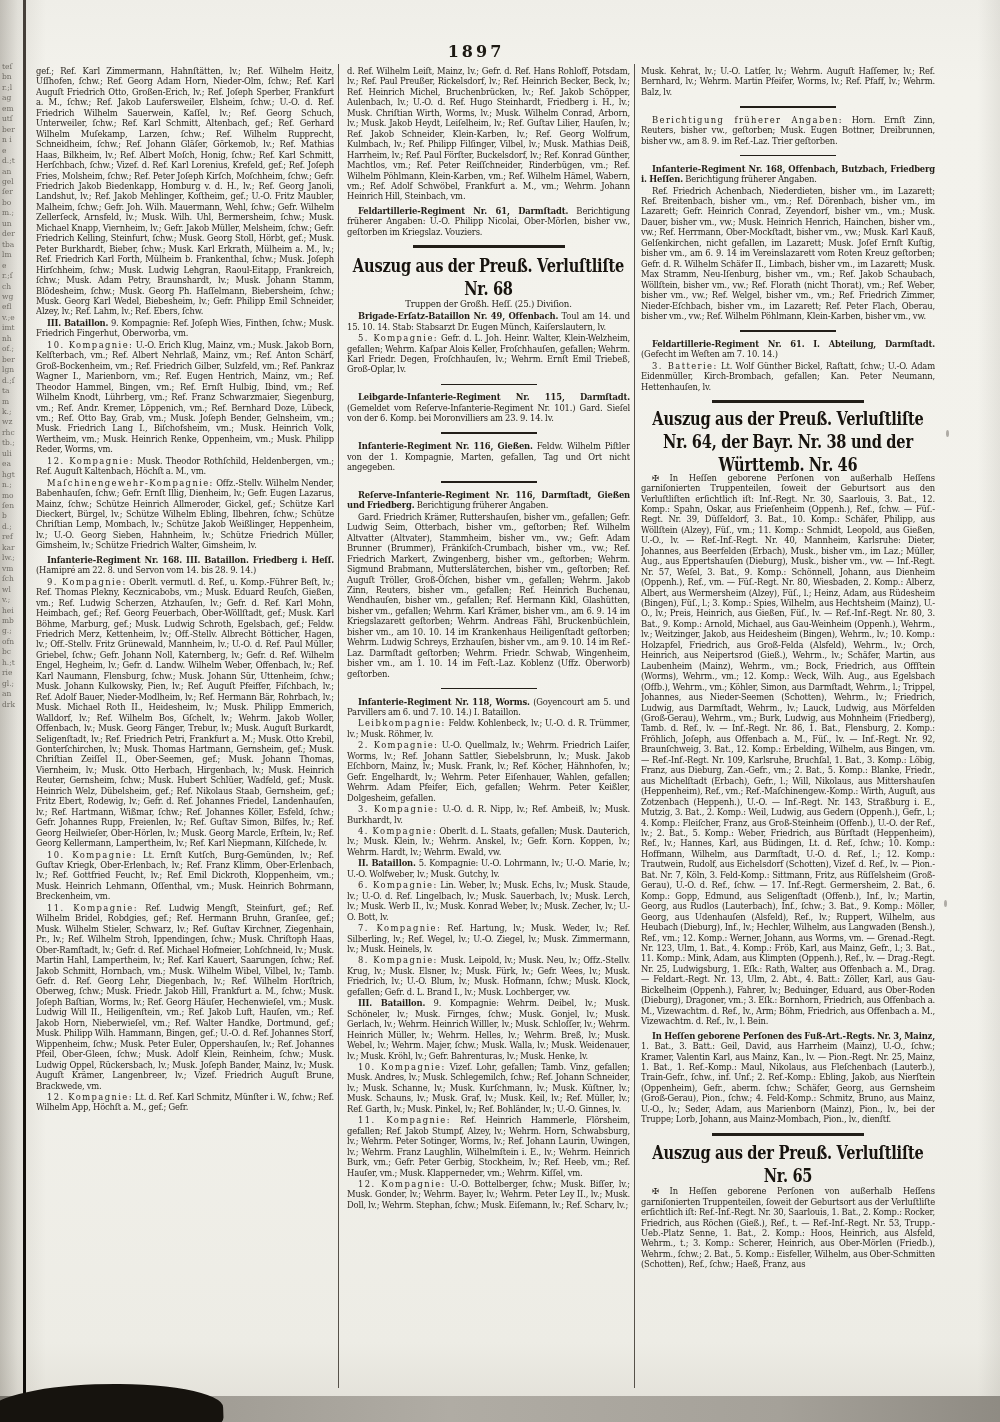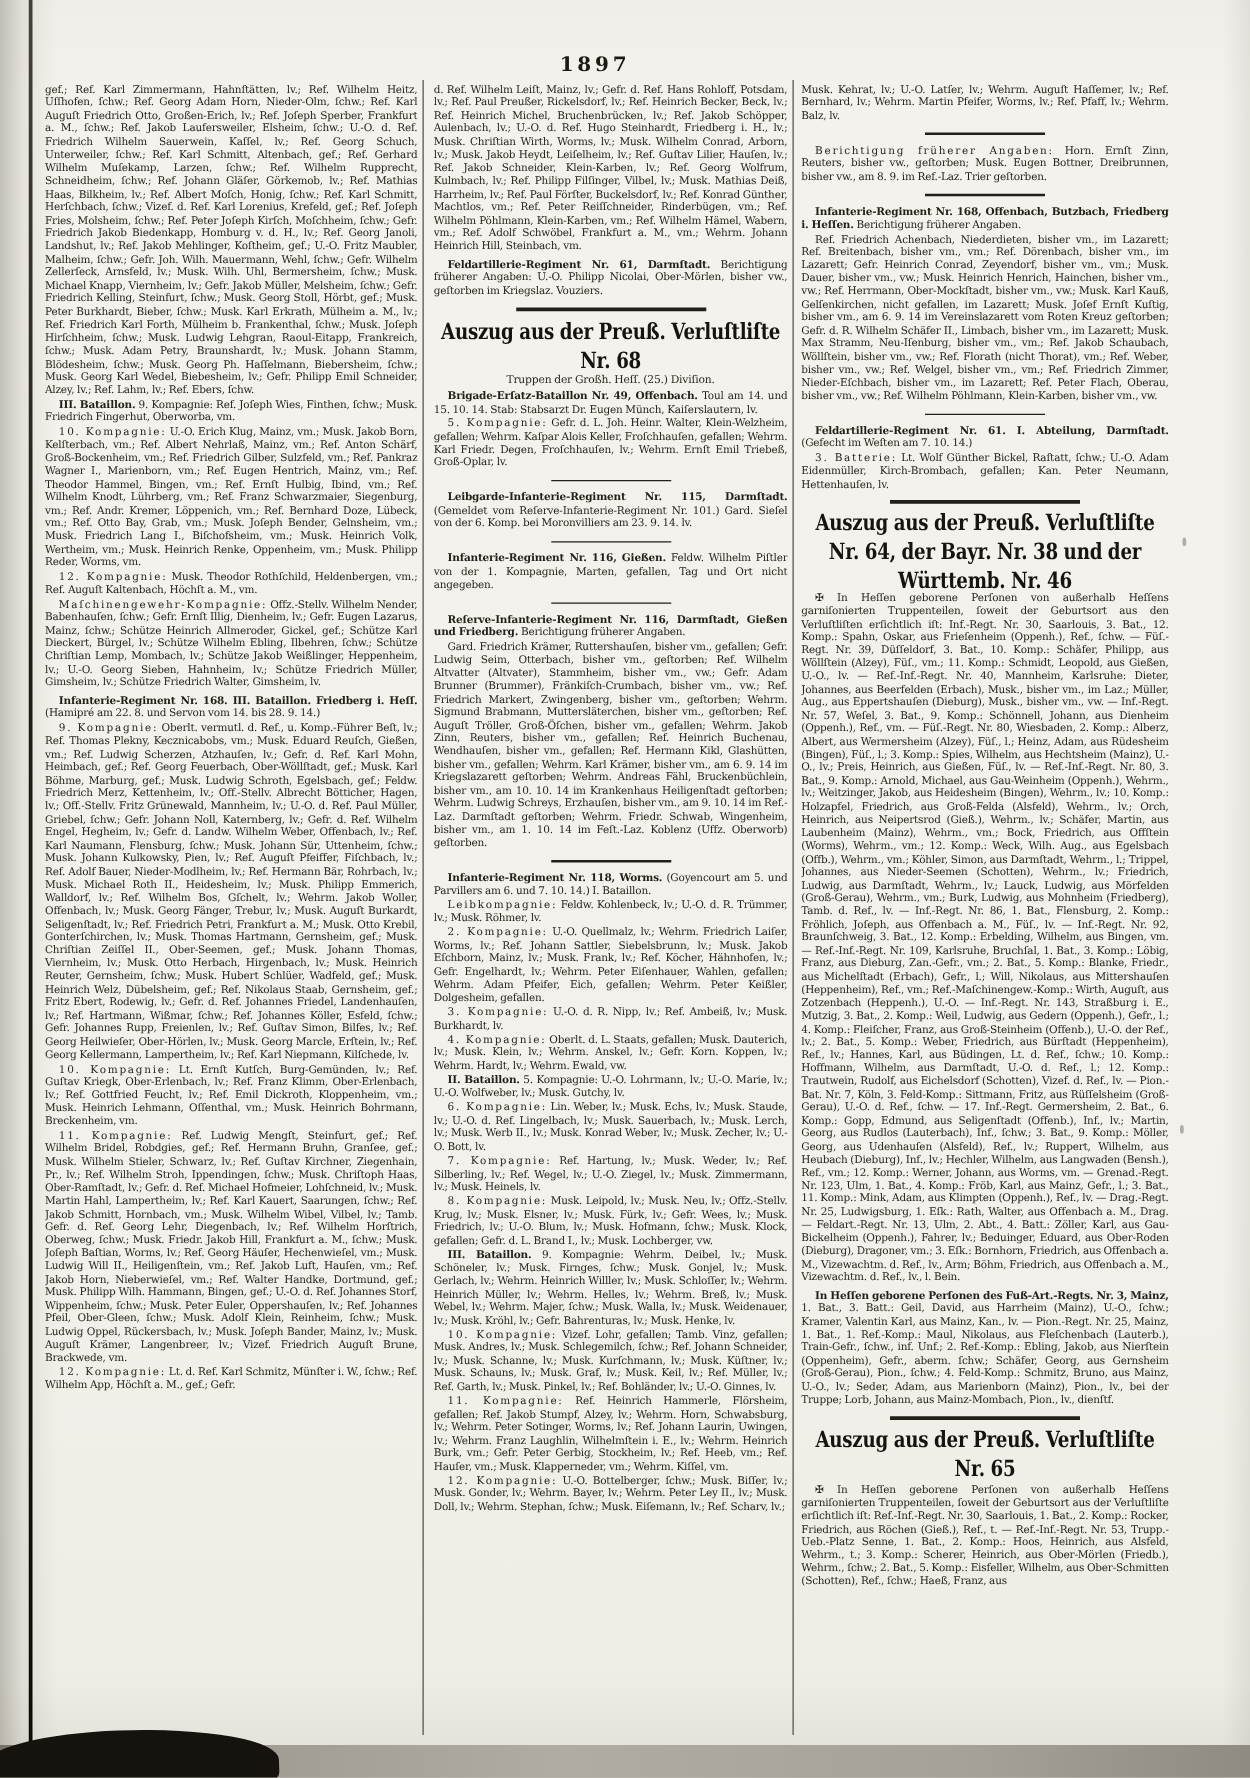--- a/index.html
+++ b/index.html
@@ -38,20 +38,21 @@
     background:linear-gradient(90deg,#76726a 0%,#9b978f 12%,#b0aca4 45%,#a5a199 78%,#8f8b83 100%);}
   .blob{position:absolute;left:-12px;top:1384px;width:235px;height:44px;background:#16130e;
     border-radius:55% 65% 8px 0/65% 75% 8px 0;transform:rotate(-2deg);z-index:4;}
   .speck{position:absolute;width:3px;height:7px;background:#8a8680;border-radius:50%;opacity:.65;}
 </style>
 </head>
 <body>
 
 <div class="paper">
   <div class="pagenum">1897</div>
+  <div class="gutter-bleed">teſbnr.;lagemutſbern ied.;tangelſerbom.;undertbalme r.;ſchwgefl v.;eimtnhof.;berlgnd.;ſtamk.;wzrhctb.;ulieahgtn.;moſenbd.;refkarlw.;vmſchwlv.;heimbg.;ofnbch.;triegl.;andrk</div>
   <div class="gutter-line"></div>
   <div class="colrule r1"></div>
   <div class="colrule r2"></div>
   <div class="col col1" id="col0">
       <p><span>gef.; Ref. Karl Zimmermann, Hahnſtätten, lv.; Ref. Wilhelm Heitz, Uſſhofen, ſchw.; Ref. Georg Adam Horn, Nieder-Olm, ſchw.; Ref. Karl Auguſt Friedrich Otto, Großen-Erich, lv.; Ref. Joſeph Sperber, Frankfurt a. M., ſchw.; Ref. Jakob Laufersweiler, Elsheim, ſchw.; U.-O. d. Ref. Friedrich Wilhelm Sauerwein, Kaſſel, lv.; Ref. Georg Schuch, Unterweiler, ſchw.; Ref. Karl Schmitt, Altenbach, gef.; Ref. Gerhard Wilhelm Muſekamp, Larzen, ſchw.; Ref. Wilhelm Rupprecht, Schneidheim, ſchw.; Ref. Johann Gläſer, Görkemob, lv.; Ref. Mathias Haas, Bilkheim, lv.; Ref. Albert Moſch, Honig, ſchw.; Ref. Karl Schmitt, Herſchbach, ſchw.; Vizef. d. Ref. Karl Lorenius, Krefeld, gef.; Ref. Joſeph Fries, Molsheim, ſchw.; Ref. Peter Joſeph Kirſch, Moſchheim, ſchw.; Gefr. Friedrich Jakob Biedenkapp, Homburg v. d. H., lv.; Ref. Georg Janoli, Landshut, lv.; Ref. Jakob Mehlinger, Koſtheim, gef.; U.-O. Fritz Maubler, Malheim, ſchw.; Gefr. Joh. Wilh. Mauermann, Wehl, ſchw.; Gefr. Wilhelm Zellerſeck, Arnsfeld, lv.; Musk. Wilh. Uhl, Bermersheim, ſchw.; Musk. Michael Knapp, Viernheim, lv.; Gefr. Jakob Müller, Melsheim, ſchw.; Gefr. Friedrich Kelling, Steinfurt, ſchw.; Musk. Georg Stoll, Hörbt, gef.; Musk. Peter Burkhardt, Bieber, ſchw.; Musk. Karl Erkrath, Mülheim a. M., lv.; Ref. Friedrich Karl Forth, Mülheim b. Frankenthal, ſchw.; Musk. Joſeph Hirſchheim, ſchw.; Musk. Ludwig Lehgran, Raoul-Eitapp, Frankreich, ſchw.; Musk. Adam Petry, Braunshardt, lv.; Musk. Johann Stamm, Blödesheim, ſchw.; Musk. Georg Ph. Haſſelmann, Biebersheim, ſchw.; Musk. Georg Karl Wedel, Biebesheim, lv.; Gefr. Philipp Emil Schneider, Alzey, lv.; Ref. Lahm, lv.; Ref. Ebers, ſchw.</span></p>
       <p class="ind"><span class="lead-b">III. Bataillon.</span><span> 9. Kompagnie: Ref. Joſeph Wies, Finthen, ſchw.; Musk. Friedrich Fingerhut, Oberworba, vm.</span></p>
       <p class="ind"><span class="lead-s">10. Kompagnie:</span><span> U.-O. Erich Klug, Mainz, vm.; Musk. Jakob Born, Kelſterbach, vm.; Ref. Albert Nehrlaß, Mainz, vm.; Ref. Anton Schärf, Groß-Bockenheim, vm.; Ref. Friedrich Gilber, Sulzfeld, vm.; Ref. Pankraz Wagner I., Marienborn, vm.; Ref. Eugen Hentrich, Mainz, vm.; Ref. Theodor Hammel, Bingen, vm.; Ref. Ernſt Hulbig, Ibind, vm.; Ref. Wilhelm Knodt, Lührberg, vm.; Ref. Franz Schwarzmaier, Siegenburg, vm.; Ref. Andr. Kremer, Löppenich, vm.; Ref. Bernhard Doze, Lübeck, vm.; Ref. Otto Bay, Grab, vm.; Musk. Joſeph Bender, Gelnsheim, vm.; Musk. Friedrich Lang I., Biſchofsheim, vm.; Musk. Heinrich Volk, Wertheim, vm.; Musk. Heinrich Renke, Oppenheim, vm.; Musk. Philipp Reder, Worms, vm.</span></p>
       <p class="ind"><span class="lead-s">12. Kompagnie:</span><span> Musk. Theodor Rothſchild, Heldenbergen, vm.; Ref. Auguſt Kaltenbach, Höchſt a. M., vm.</span></p>
       <p class="ind"><span class="lead-s">Maſchinengewehr-Kompagnie:</span><span> Offz.-Stellv. Wilhelm Nender, Babenhauſen, ſchw.; Gefr. Ernſt Illig, Dienheim, lv.; Gefr. Eugen Lazarus, Mainz, ſchw.; Schütze Heinrich Allmeroder, Gickel, gef.; Schütze Karl Dieckert, Bürgel, lv.; Schütze Wilhelm Ebling, Ilbehren, ſchw.; Schütze Chriſtian Lemp, Mombach, lv.; Schütze Jakob Weißlinger, Heppenheim, lv.; U.-O. Georg Sieben, Hahnheim, lv.; Schütze Friedrich Müller, Gimsheim, lv.; Schütze Friedrich Walter, Gimsheim, lv.</span></p>
       <p class="ind mt"><span class="lead-b">Infanterie-Regiment Nr. 168. III. Bataillon. Friedberg i. Heſſ.</span><span> (Hamipré am 22. 8. und Servon vom 14. bis 28. 9. 14.)</span></p>

